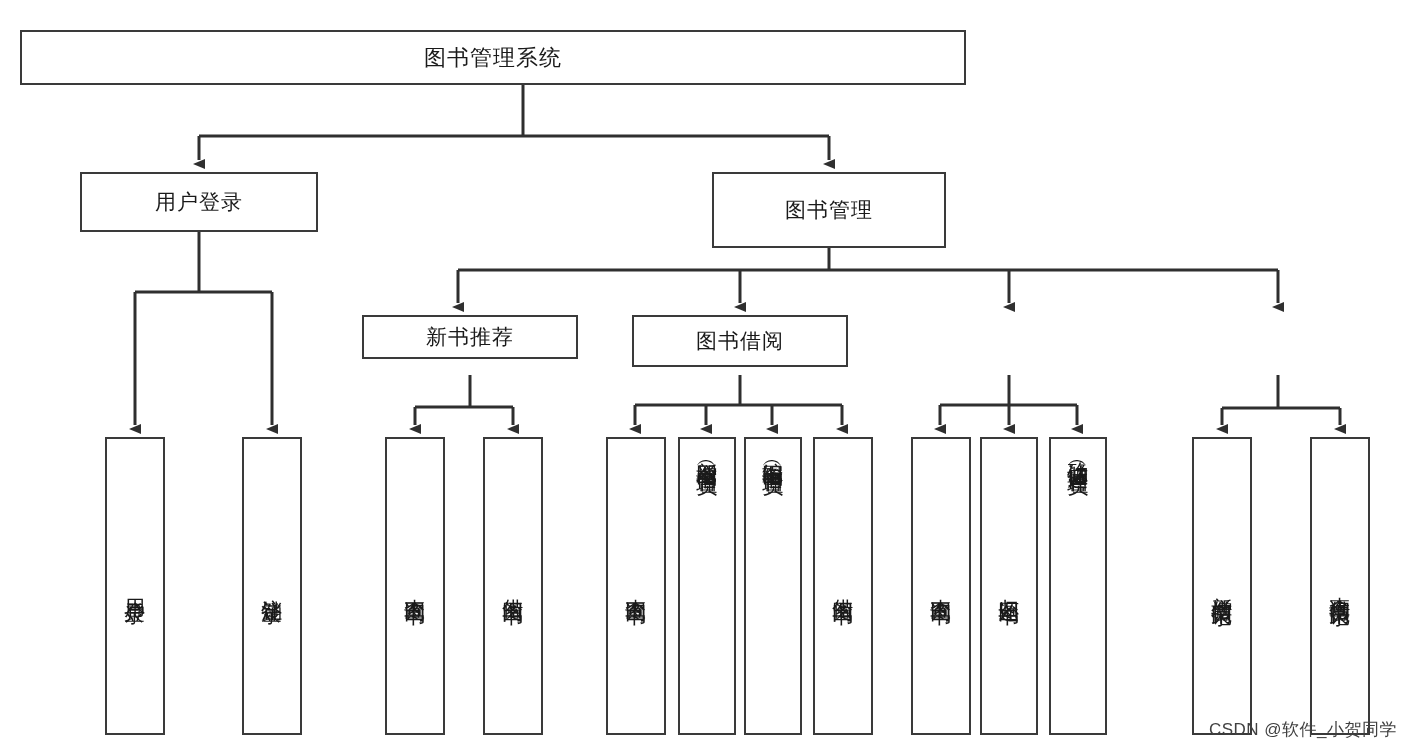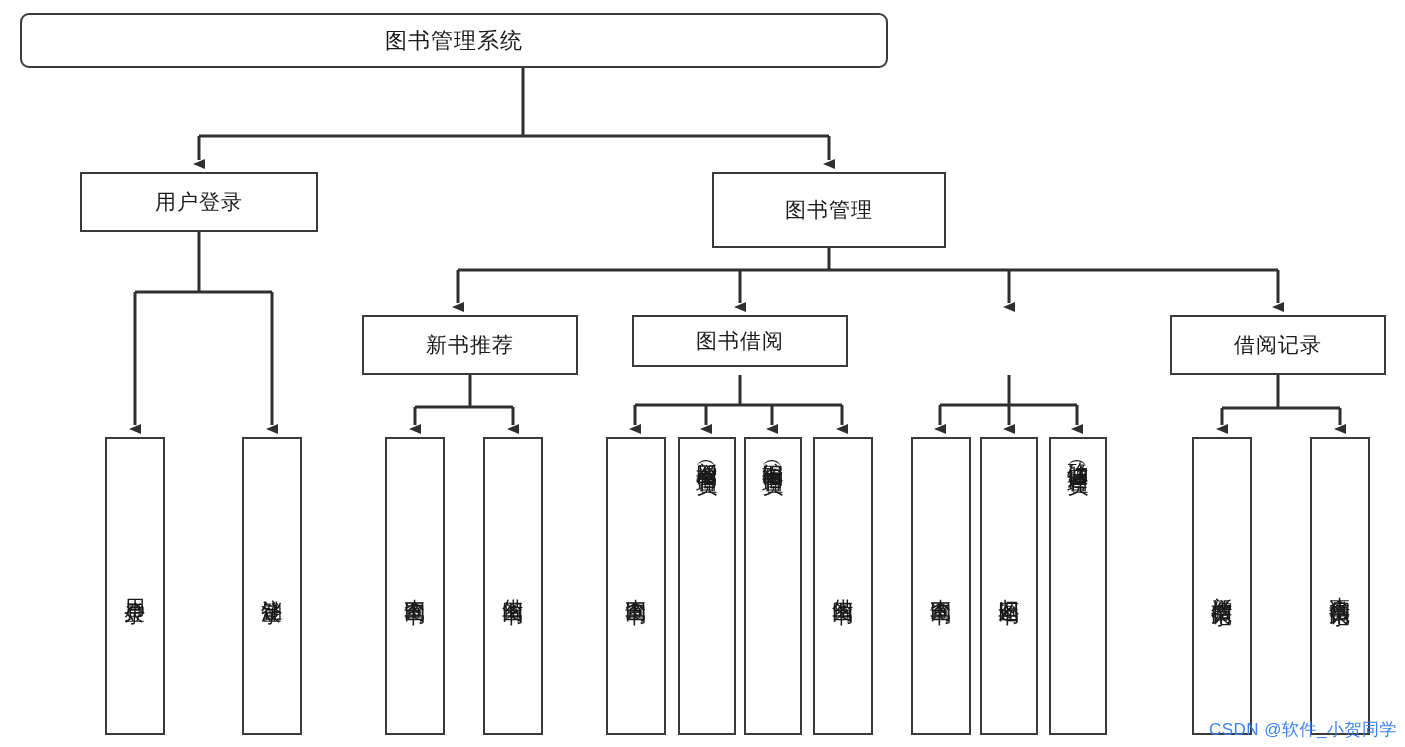--- a/index.html
+++ b/index.html
@@ -54,21 +54,21 @@
     white-space:nowrap;
   }
   .leaf.align-top{align-items:flex-start;}
   .leaf.align-top .vlbl{padding-top:6px;}
   .leaf.align-mid{align-items:center;}
 
   .watermark{
     position:absolute;
     right:8px;bottom:6px;
     font-size:17px;
-    color:#3b82f6;
+    color:#404040;
     letter-spacing:0.5px;
     white-space:nowrap;
     user-select:none;
   }
 </style>
 </head>
 <body>
 
 <div id="canvas">
 
@@ -117,44 +117,41 @@
       <path d="M1077,405 L1077,425" marker-end="url(#arrow)"></path>
 
       <path d="M1278,375 L1278,408"></path>
       <path d="M1222,408 L1340,408"></path>
       <path d="M1222,408 L1222,425" marker-end="url(#arrow)"></path>
       <path d="M1340,408 L1340,425" marker-end="url(#arrow)"></path>
 
     </g>
   </svg>
 
-  <div class="node root" style="left:20px;top:13px;width:868px;height:55px;border-radius:9px;">
+  <div class="node root" style="left:20px;top:30px;width:946px;height:55px;">
     <span class="lbl">图书管理系统</span>
   </div>
 
   <div class="node lvl2" style="left:80px;top:172px;width:238px;height:60px;">
     <span class="lbl">用户登录</span>
   </div>
 
   <div class="node lvl2" style="left:712px;top:172px;width:234px;height:76px;">
     <span class="lbl">图书管理</span>
   </div>
 
-  <div class="node lvl3" style="left:362px;top:315px;width:216px;height:60px;">
+  <div class="node lvl3" style="left:362px;top:315px;width:216px;height:44px;">
     <span class="lbl">新书推荐</span>
   </div>
 
   <div class="node lvl3" style="left:632px;top:315px;width:216px;height:52px;">
     <span class="lbl">图书借阅</span>
   </div>
 
 
-  <div class="node lvl3" style="left:1170px;top:315px;width:216px;height:60px;">
-    <span class="lbl">借阅记录</span>
-  </div>
 
   <div class="leaf align-mid" style="left:105px;top:437px;width:60px;height:298px;">
     <span class="vlbl">用户登录</span>
   </div>
 
   <div class="leaf align-mid" style="left:242px;top:437px;width:60px;height:298px;">
     <span class="vlbl">注销登录</span>
   </div>
 
   <div class="leaf align-mid" style="left:385px;top:437px;width:60px;height:298px;">

